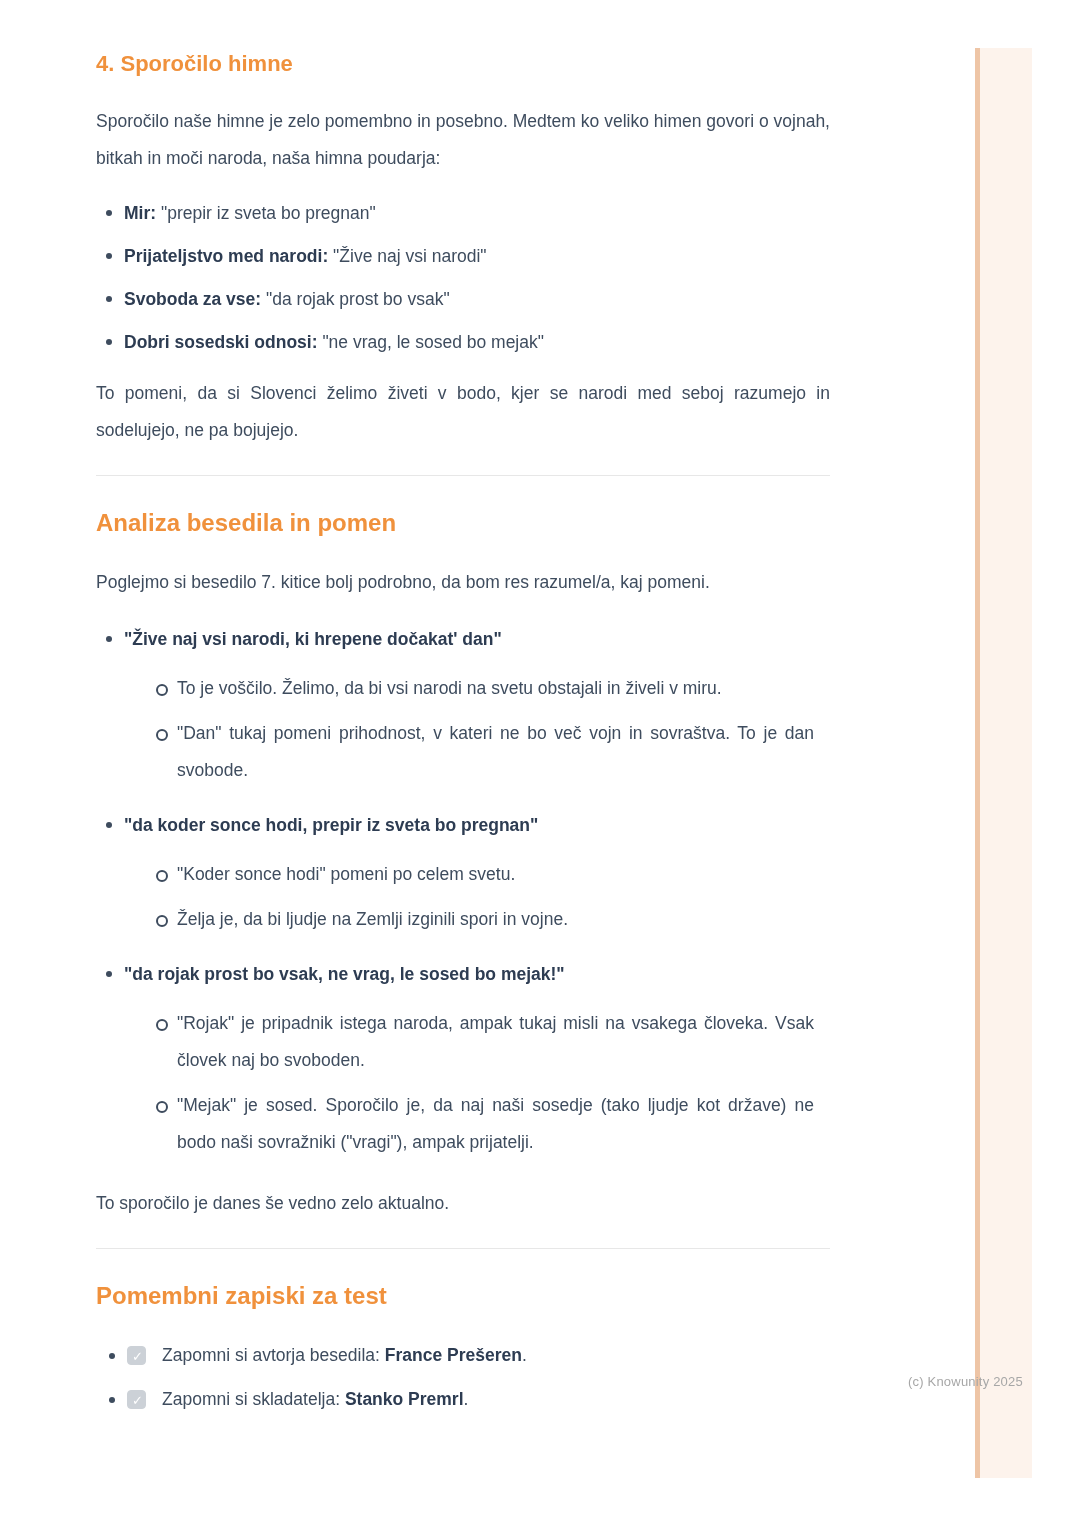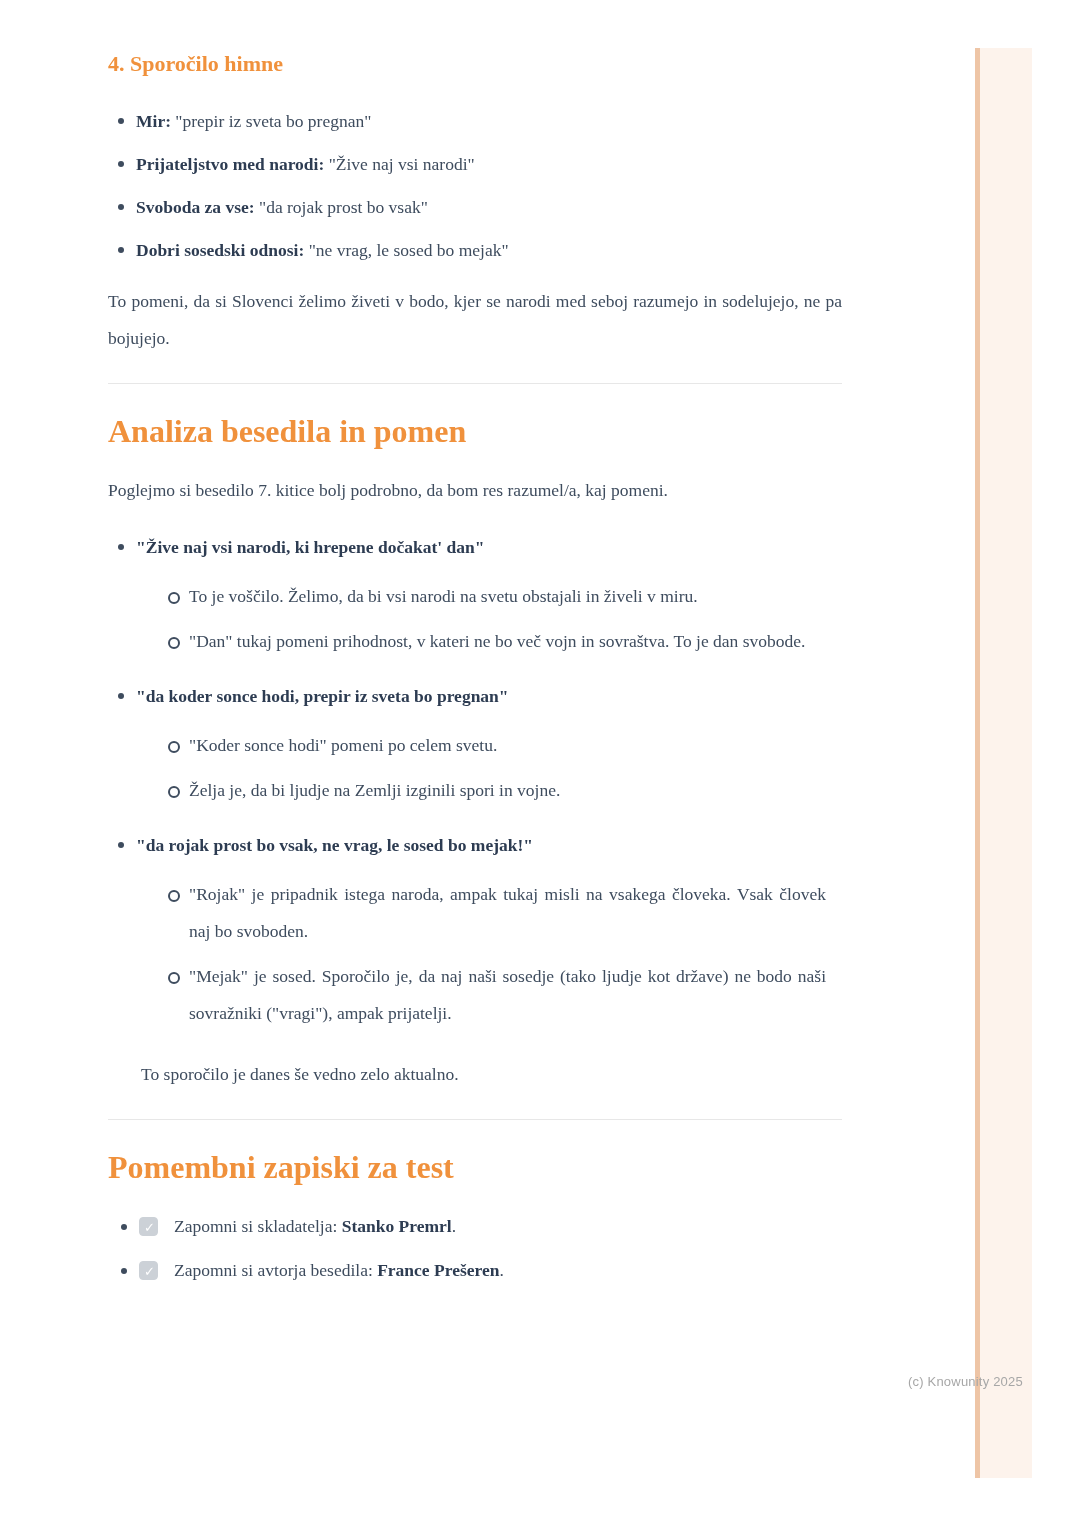--- a/index.html
+++ b/index.html
@@ -16,29 +16,29 @@
     width: 57px; height: 1430px;
     background: #fdf3ec; border-left: 5px solid #eec5a6;
     z-index: 1;
   }
   .watermark {
     position: absolute; left: 908px; top: 1374px;
     font-size: 13px; color: #a7a7a7; z-index: 2;
     letter-spacing: 0.2px;
   }
   .content {
-    position: absolute; left: 108px; top: 50px; width: 734px;
-    font-size: 17.5px; line-height: 37px; z-index: 0; font-family: Liberation Serif, serif;
+    position: absolute; left: 96px; top: 50px; width: 734px;
+    font-size: 17.5px; line-height: 37px; z-index: 0;
   }
   h3.sec-title {
     color: var(--accent); font-size: 22px; line-height: 28px;
     font-weight: bold; margin-bottom: 25px;
   }
   h2.sec-title {
-    color: var(--accent); font-size: 32px; line-height: 34px;
+    color: var(--accent); font-size: 24px; line-height: 34px;
     font-weight: bold; margin-top: 30px; margin-bottom: 24px;
   }
   p.para { text-align: justify; }
   p.intro { margin-bottom: 18px; }
   b, .bold { font-weight: bold; color: var(--bold); }
   ul { list-style: none; }
   ul.points { margin-bottom: 14px; }
   ul.points > li {
     position: relative; padding-left: 28px; margin: 6px 0;
   }
@@ -62,21 +62,21 @@
   ul.notes { margin-left: 9px; margin-top: 12px; }
   ul.notes > li.note {
     position: relative; padding-left: 28px; margin: 8px 16px;
     text-align: justify;
   }
   ul.notes > li.note::before {
     content: ""; position: absolute; left: 7px; top: 14px;
     width: 8px; height: 8px; border-radius: 50%;
     border: 2px solid var(--body); background: transparent;
   }
-  p.closing { margin-top: 24px; text-align: justify; margin-left: 33px; }
+  p.closing { margin-top: 24px; text-align: justify; }
   ul.checklist { margin-top: 0; }
   ul.checklist > li {
     position: relative; padding-left: 66px; margin: 7px 0;
   }
   ul.checklist > li::before {
     content: ""; position: absolute; left: 13px; top: 16px;
     width: 6px; height: 6px; border-radius: 50%; background: var(--body);
   }
   .checkbox {
     position: absolute; left: 31px; top: 9px;
@@ -96,20 +96,21 @@
 </head>
 <body>
 
 <div class="side-stripe"></div>
 <div class="watermark">(c) Knowunity 2025</div>
 
 <div class="content">
 
   <h3 class="sec-title">4. Sporočilo himne</h3>
 
+  <p class="para intro">Sporočilo naše himne je zelo pomembno in posebno. Medtem ko veliko himen govori o vojnah, bitkah in moči naroda, naša himna poudarja:</p>
 
   <ul class="points">
     <li>
       <span class="bold">Mir:</span>
       <span>"prepir iz sveta bo pregnan"</span>
     </li>
     <li>
       <span class="bold">Prijateljstvo med narodi:</span>
       <span>"Žive naj vsi narodi"</span>
     </li>
@@ -157,21 +158,21 @@
 
   <p class="closing">To sporočilo je danes še vedno zelo aktualno.</p>
 
   <hr class="divider">
 
   <h2 class="sec-title">Pomembni zapiski za test</h2>
 
   <ul class="checklist">
     <li>
       <span class="checkbox checked"></span>
-      <span>Zapomni si skladatelja: </span><span class="bold">Stanko Premrl</span><span>.</span>
+      <span>Zapomni si avtorja besedila: </span><span class="bold">France Prešeren</span><span>.</span>
     </li>
     <li>
       <span class="checkbox checked"></span>
-      <span>Zapomni si avtorja besedila: </span><span class="bold">France Prešeren</span><span>.</span>
+      <span>Zapomni si skladatelja: </span><span class="bold">Stanko Premrl</span><span>.</span>
     </li>
   </ul>
 
 </div>
 
 </body></html>

